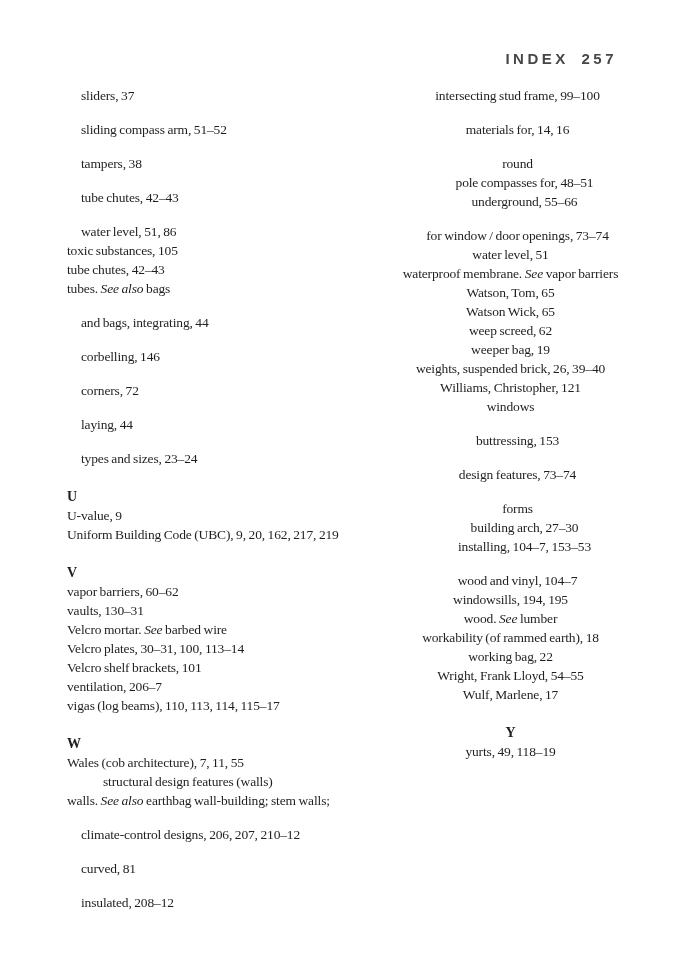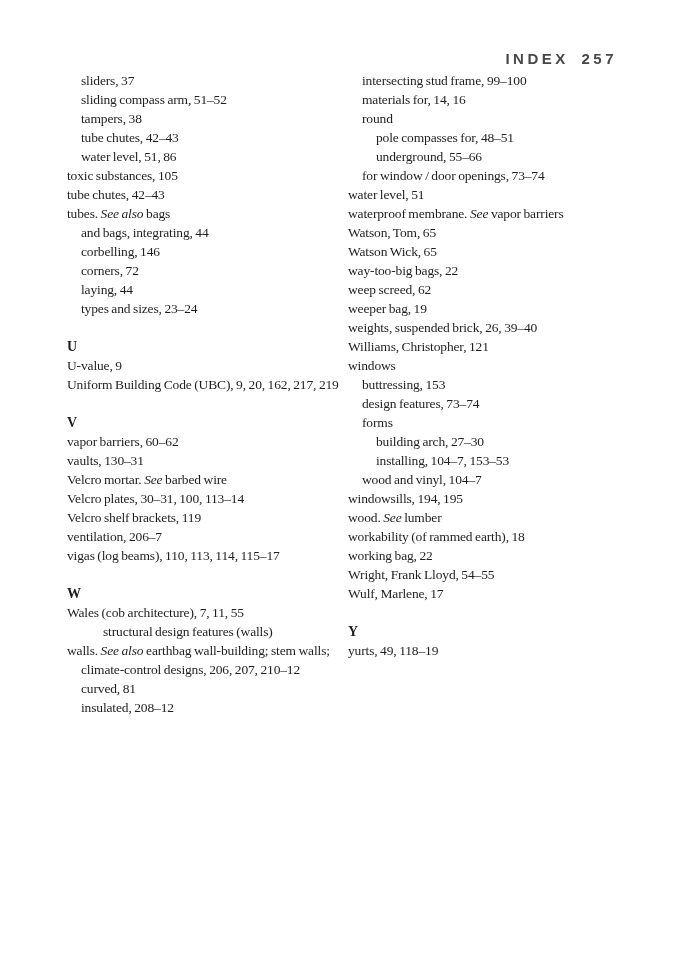--- a/index.html
+++ b/index.html
@@ -29,29 +29,29 @@
     white-space: nowrap;
   }
   .col {
     position: absolute;
     top: 71px;
     font-size: 13.5px;
     letter-spacing: -0.15px;
     word-spacing: -0.6px;
   }
   .col-left  { left: 67px;  width: 281px; }
-  .col-right { left: 348px; width: 285px; }
+  .col-right { left: 368px; width: 285px; text-align: center; }
   .line {
     height: 19px;
     line-height: 19px;
     white-space: nowrap;
   }
   .line i { font-style: italic; margin-top: 10px; }
   .ind0 { padding-left: 0; }
-  .ind1 { padding-left: 14px; }
+  .ind1 { padding-left: 14px; margin-top: 15px; }
   .ind2 { padding-left: 28px; }
   .ind3 { padding-left: 36px; }
   .section {
     font-weight: 700;
     font-size: 14px;
   }
 </style>
 </head>
 <body>
 
@@ -75,21 +75,21 @@
       <div class="line ind0"></div>
       <div class="line ind0 section"><span>U</span></div>
       <div class="line ind0"><span>U-value, 9</span></div>
       <div class="line ind0"><span>Uniform Building Code (UBC), 9, 20, 162, 217, 219</span></div>
       <div class="line ind0"></div>
       <div class="line ind0 section"><span>V</span></div>
       <div class="line ind0"><span>vapor barriers, 60–62</span></div>
       <div class="line ind0"><span>vaults, 130–31</span></div>
       <div class="line ind0"><span>Velcro mortar. </span><i>See</i><span> barbed wire</span></div>
       <div class="line ind0"><span>Velcro plates, 30–31, 100, 113–14</span></div>
-      <div class="line ind0"><span>Velcro shelf brackets, 119</span></div>
+      <div class="line ind0"><span>Velcro shelf brackets, 101</span></div>
       <div class="line ind0"><span>ventilation, 206–7</span></div>
       <div class="line ind0"><span>vigas (log beams), 110, 113, 114, 115–17</span></div>
       <div class="line ind0"></div>
       <div class="line ind0 section"><span>W</span></div>
       <div class="line ind0"><span>Wales (cob architecture), 7, 11, 55</span></div>
       <div class="line ind3"><span>structural design features (walls)</span></div>
       <div class="line ind0"><span>walls. </span><i>See also</i><span> earthbag wall-building; stem walls;</span></div>
       <div class="line ind1"><span>climate-control designs, 206, 207, 210–12</span></div>
       <div class="line ind1"><span>curved, 81</span></div>
       <div class="line ind1"><span>insulated, 208–12</span></div>
@@ -99,21 +99,20 @@
       <div class="line ind1"><span>intersecting stud frame, 99–100</span></div>
       <div class="line ind1"><span>materials for, 14, 16</span></div>
       <div class="line ind1"><span>round</span></div>
       <div class="line ind2"><span>pole compasses for, 48–51</span></div>
       <div class="line ind2"><span>underground, 55–66</span></div>
       <div class="line ind1"><span>for window / door openings, 73–74</span></div>
       <div class="line ind0"><span>water level, 51</span></div>
       <div class="line ind0"><span>waterproof membrane. </span><i>See</i><span> vapor barriers</span></div>
       <div class="line ind0"><span>Watson, Tom, 65</span></div>
       <div class="line ind0"><span>Watson Wick, 65</span></div>
-      <div class="line ind0"><span>way-too-big bags, 22</span></div>
       <div class="line ind0"><span>weep screed, 62</span></div>
       <div class="line ind0"><span>weeper bag, 19</span></div>
       <div class="line ind0"><span>weights, suspended brick, 26, 39–40</span></div>
       <div class="line ind0"><span>Williams, Christopher, 121</span></div>
       <div class="line ind0"><span>windows</span></div>
       <div class="line ind1"><span>buttressing, 153</span></div>
       <div class="line ind1"><span>design features, 73–74</span></div>
       <div class="line ind1"><span>forms</span></div>
       <div class="line ind2"><span>building arch, 27–30</span></div>
       <div class="line ind2"><span>installing, 104–7, 153–53</span></div>

